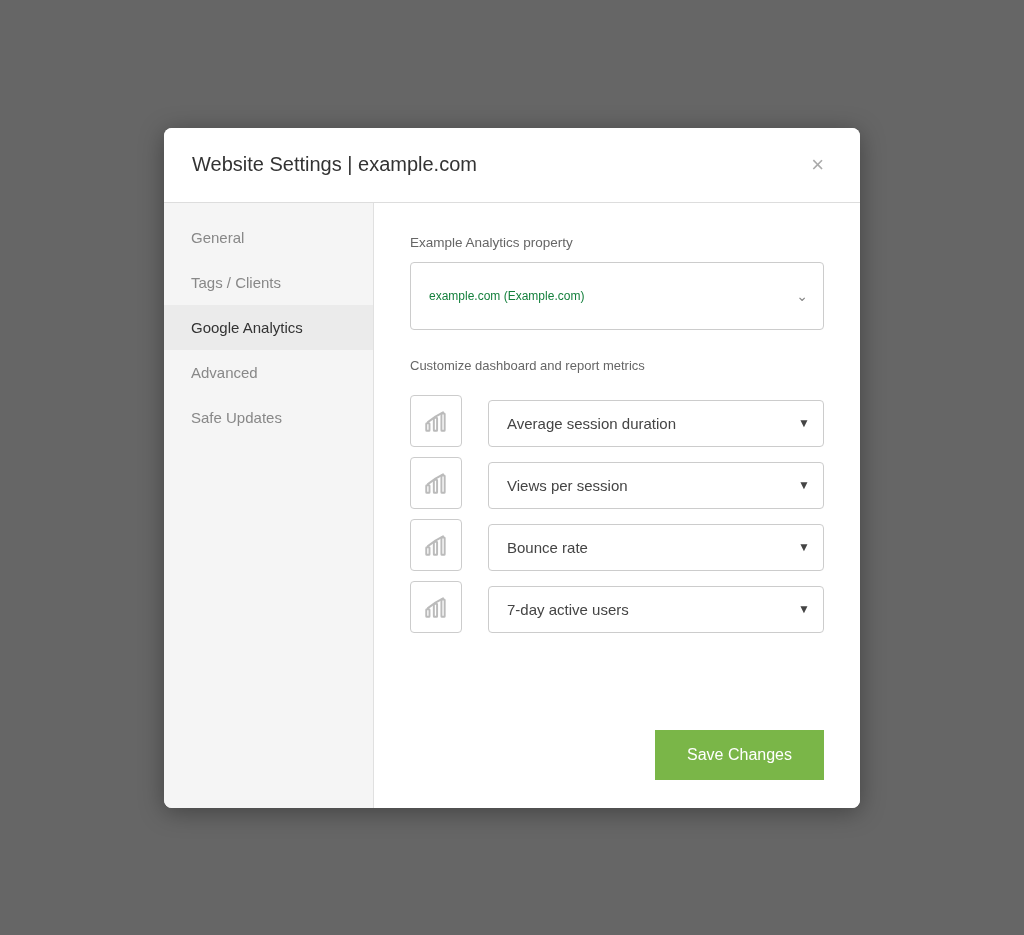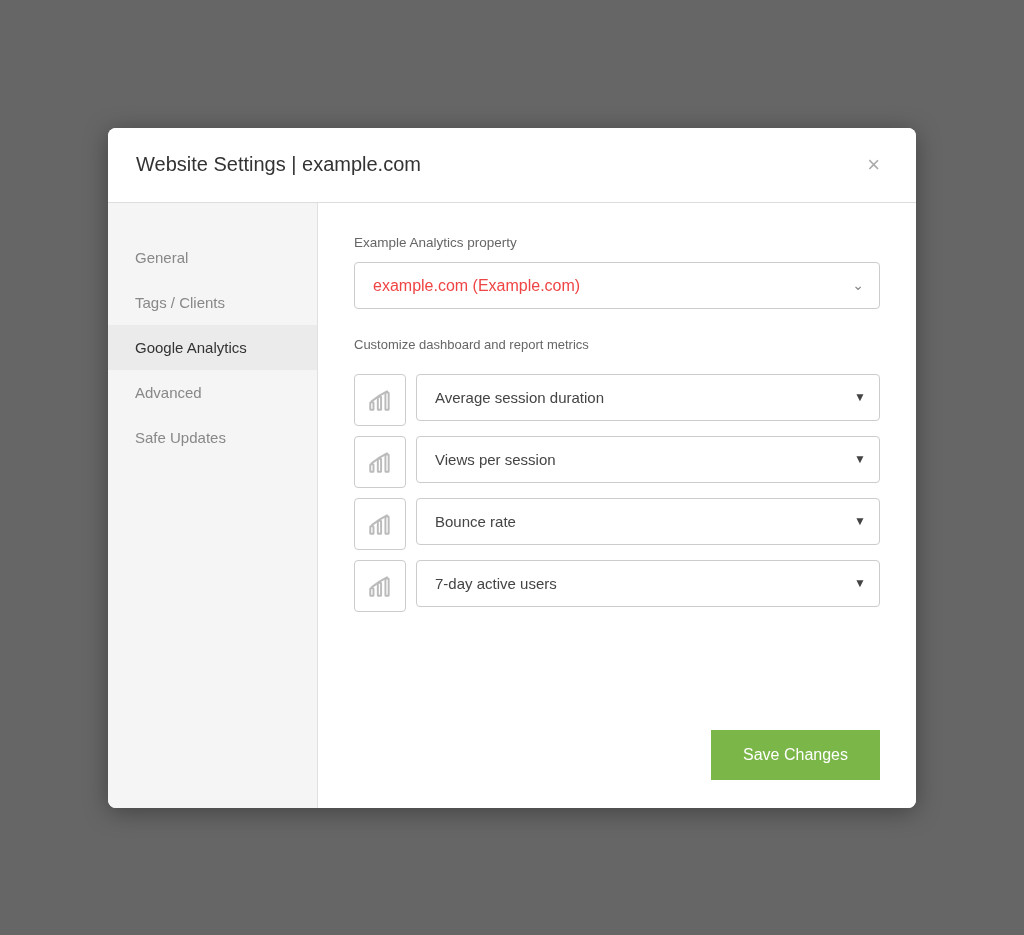--- a/index.html
+++ b/index.html
@@ -9,21 +9,21 @@
       display: flex;
       align-items: center;
       justify-content: center;
       min-height: 100vh;
       font-family: -apple-system, BlinkMacSystemFont, 'Segoe UI', Helvetica, Arial, sans-serif;
     }
 
     .modal {
       background: #f5f5f5;
       border-radius: 8px;
-      width: 808px;
+      width: 696px;
       min-height: 680px;
       box-shadow: 0 4px 24px rgba(0,0,0,0.35);
       display: flex;
       flex-direction: column;
       overflow: hidden;
     }
 
     .modal-header {
       background: #fff;
       border-bottom: 1px solid #ddd;
@@ -52,21 +52,21 @@
 
     .modal-body {
       display: flex;
       flex: 1;
     }
 
     .sidebar {
       width: 210px;
       background: #f5f5f5;
       border-right: 1px solid #e0e0e0;
-      padding: 32px 0;
+      padding: 12px 0;
       flex-shrink: 0;
     }
 
     .sidebar-item {
       padding: 14px 24px;
       font-size: 15px;
       color: #888;
       cursor: pointer;
       border-left: 3px solid transparent;
     }
@@ -89,25 +89,25 @@
       margin-bottom: 12px;
     }
 
     .property-select-wrapper {
       position: relative;
       margin-bottom: 28px;
     }
 
     .property-select {
       width: 100%;
-      padding: 14px 18px;
+      padding: 26px 18px;
       border: 1px solid #ccc;
       border-radius: 4px;
-      font-size: 16px;
-      color: #ef4444;
+      font-size: 12px;
+      color: #15803d;
       background: #fff;
       appearance: none;
       -webkit-appearance: none;
       cursor: pointer;
       outline: none;
     }
 
     .select-arrow {
       position: absolute;
       right: 16px;
@@ -119,22 +119,22 @@
     }
 
     .metrics-label {
       font-size: 13px;
       color: #666;
       margin-bottom: 22px;
     }
 
     .metric-row {
       display: flex;
-      align-items: flex-start;
-      gap: 10px;
+      align-items: flex-end;
+      gap: 26px;
       margin-bottom: 10px;
     }
 
     .metric-icon-box {
       width: 52px;
       height: 52px;
       border: 1px solid #ccc;
       border-radius: 4px;
       background: #fff;
       display: flex;

